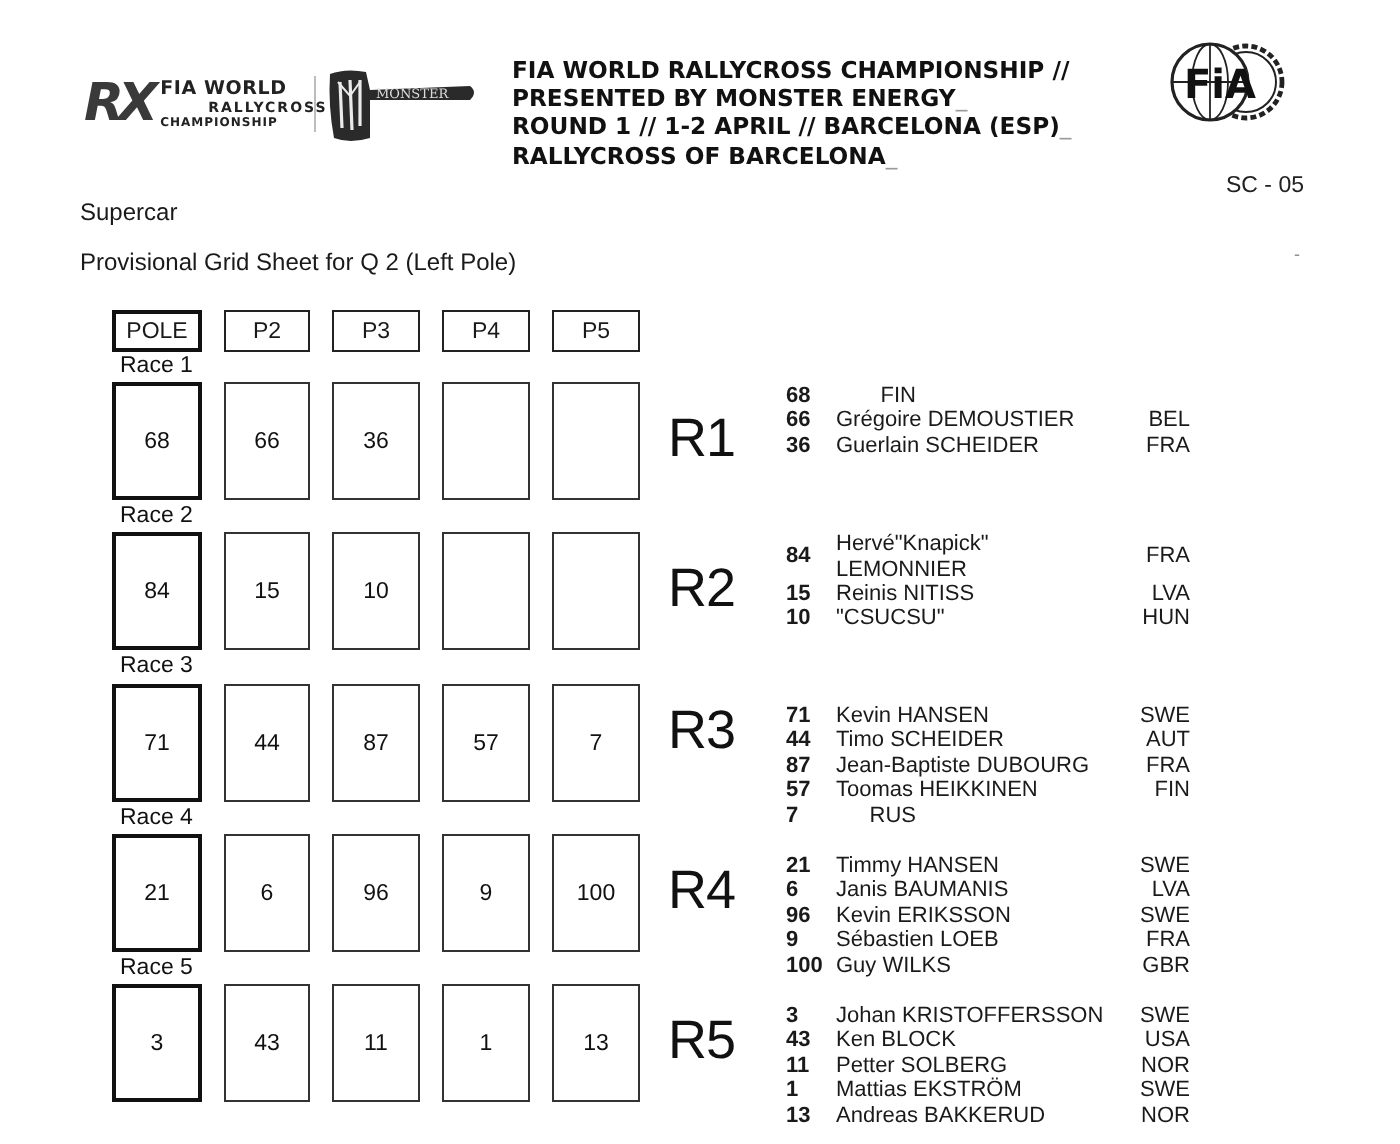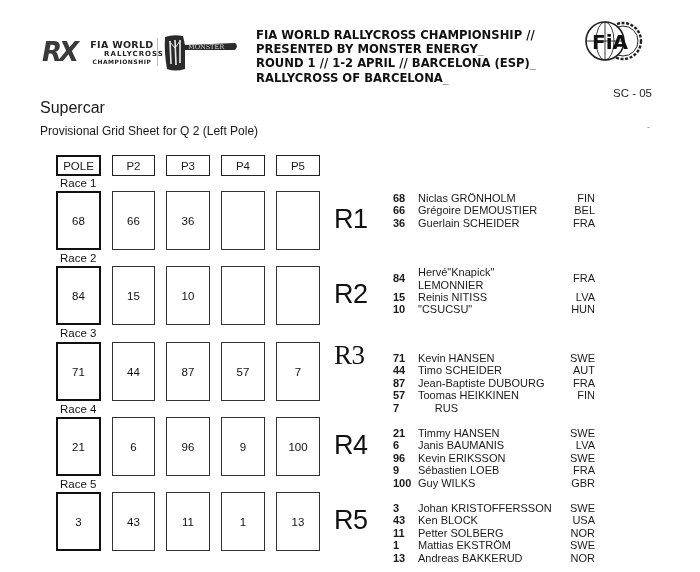--- a/index.html
+++ b/index.html
@@ -2,35 +2,35 @@
 <html><head>
   <meta charset="utf-8">
   <style>
     * { box-sizing: border-box; margin: 0; padding: 0; }
     html, body { width: 700px; height: 572px; background: #ffffff; overflow: hidden; }
     body { position: relative; font-family: "Liberation Sans", "DejaVu Sans", sans-serif; color: #1a1a1a; }
 
     
     .rx-logo { position: absolute; left: 42px; top: 37px; width: 110px; height: 30px; display: flex; align-items: center; }
     .rx-mark { font-family: "DejaVu Sans", sans-serif; font-weight: bold; font-size: 26px; letter-spacing: -3px; color: #3a3a3a; font-style: italic; width: 42px; }
-    .rx-text { display: flex; flex-direction: column; line-height: 8px; margin-left: 4px; text-align: center; }
+    .rx-text { display: flex; flex-direction: column; line-height: 8px; margin-left: 4px; }
     .rx-text span { font-family: "DejaVu Sans", sans-serif; font-weight: bold; color: #222; white-space: nowrap; }
     .rx-text .l1 { font-size: 9.5px; letter-spacing: 0.3px; line-height: 10px; }
     .rx-text .l2 { font-size: 7px; letter-spacing: 1px; line-height: 8px; margin-left: 24px; }
     .rx-text .l3 { font-size: 6px; letter-spacing: 0.5px; line-height: 7px; }
     .logo-divider { position: absolute; left: 157px; top: 38px; width: 1px; height: 28px; background: #bdbdbd; }
     .monster-logo { position: absolute; left: 163px; top: 33px; width: 76px; height: 40px; }
 
     .event-title { position: absolute; left: 256px; top: 28px; font-family: "DejaVu Sans", sans-serif; font-weight: bold; font-size: 11.6px; line-height: 14.2px; color: #111; }
     .event-title div { white-space: nowrap; }
     .event-title .us { font-weight: normal; color: #999; }
 
     .fia-logo { position: absolute; left: 583px; top: 20px; width: 62px; height: 42px; }
 
-    .category { position: absolute; left: 40px; top: 99px; font-size: 16px; color: #1a1a1a; }
+    .category { position: absolute; left: 40px; top: 99px; font-size: 12px; color: #1a1a1a; }
     .subtitle { position: absolute; left: 40px; top: 124px; font-size: 12px; color: #1a1a1a; }
     .doc-code { position: absolute; left: 613px; top: 87px; font-size: 11.5px; color: #222; }
     .doc-dash { position: absolute; left: 647px; top: 122px; font-size: 9px; color: #888; }
 
     
     .pos-head { position: absolute; top: 155px; height: 21px; border: 1px solid #222; font-size: 11.5px; display: flex; align-items: center; justify-content: center; }
     .pos-head.pole { border: 2.5px solid #111; }
     .race-label { position: absolute; left: 60px; font-size: 11.5px; color: #111; }
     .slot { position: absolute; height: 59px; border: 1px solid #333; display: flex; align-items: center; justify-content: center; font-size: 11.5px; color: #111; }
     .slot.pole { border: 2.5px solid #111; }
@@ -99,21 +99,20 @@
 <div class="race-label" style="top:177px;">Race 1</div>
 <div class="slot pole" style="left:56px;top:191px;width:45px;">68</div>
 <div class="slot" style="left:112px;top:191px;width:43px;">66</div>
 <div class="slot" style="left:166px;top:191px;width:44px;">36</div>
 <div class="slot" style="left:221px;top:191px;width:44px;"></div>
 <div class="slot" style="left:276px;top:191px;width:44px;"></div>
 <div class="race-code" style="top:204px;">R1</div>
 <div class="drivers" style="top:192px;">
   <div class="drow">
       <span class="num">68</span>
-      <span class="name">Niclas GRÖNHOLM</span>
       <span class="nat">FIN</span>
     </div>
   <div class="drow">
       <span class="num">66</span>
       <span class="name">Grégoire DEMOUSTIER</span>
       <span class="nat">BEL</span>
     </div>
   <div class="drow">
       <span class="num">36</span>
       <span class="name">Guerlain SCHEIDER</span>
@@ -145,21 +144,21 @@
       <span class="nat">HUN</span>
     </div>
 </div>
 
 <div class="race-label" style="top:327px;">Race 3</div>
 <div class="slot pole" style="left:56px;top:342px;width:45px;">71</div>
 <div class="slot" style="left:112px;top:342px;width:43px;">44</div>
 <div class="slot" style="left:166px;top:342px;width:44px;">87</div>
 <div class="slot" style="left:221px;top:342px;width:44px;">57</div>
 <div class="slot" style="left:276px;top:342px;width:44px;">7</div>
-<div class="race-code" style="top:340px;font-family:Liberation Serif, serif;">R3</div>
+<div class="race-code" style="top:350px;">R3</div>
 <div class="drivers" style="top:352px;">
   <div class="drow">
       <span class="num">71</span>
       <span class="name">Kevin HANSEN</span>
       <span class="nat">SWE</span>
     </div>
   <div class="drow">
       <span class="num">44</span>
       <span class="name">Timo SCHEIDER</span>
       <span class="nat">AUT</span>

